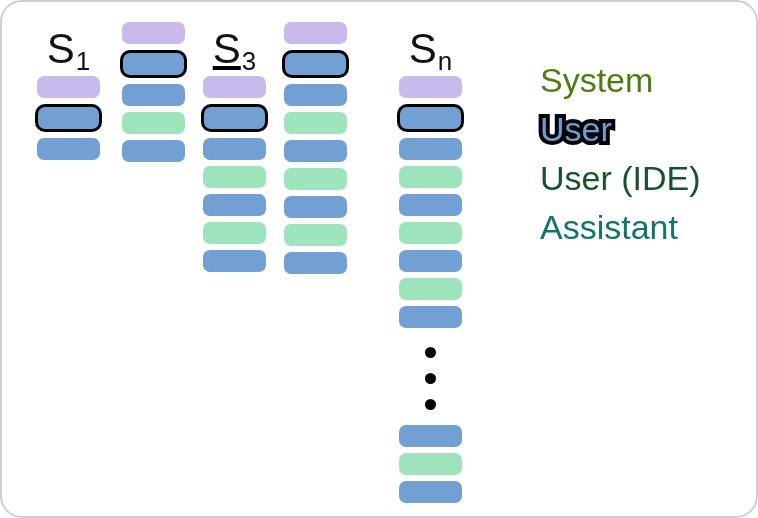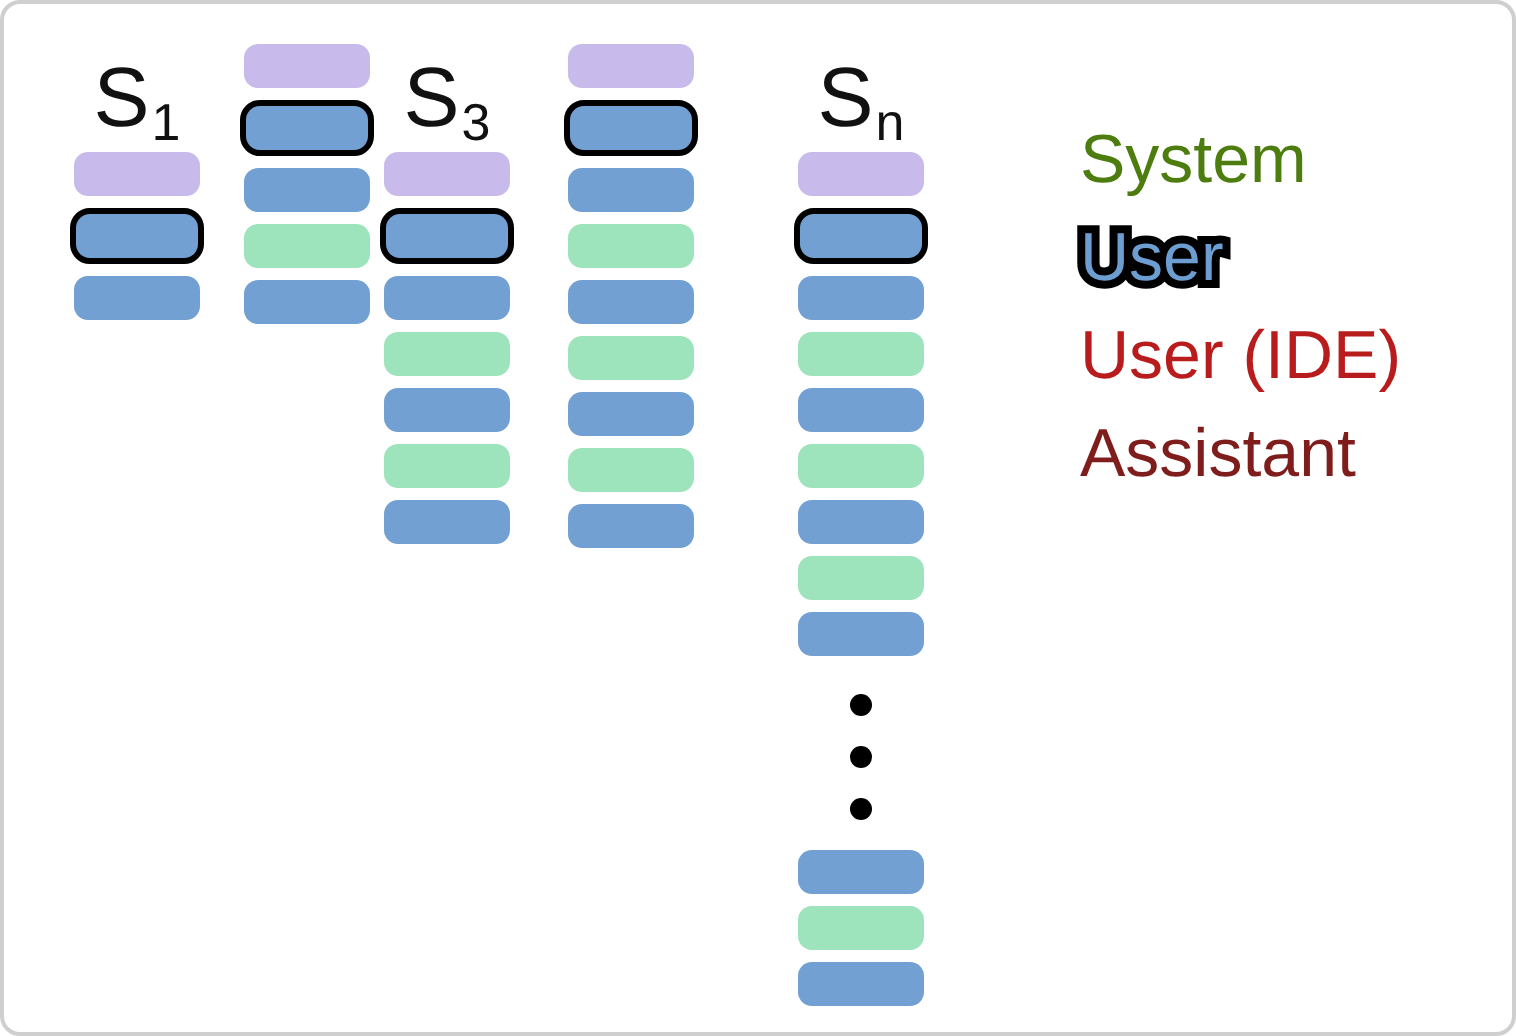--- a/index.html
+++ b/index.html
@@ -8,21 +8,21 @@
     background: #ffffff;
     font-family: "Liberation Sans", sans-serif;
   }
   .frame {
     position: relative;
     width: 758px;
     height: 518px;
     box-sizing: border-box;
     background: #ffffff;
     border: 2px solid #cfcfcf;
-    border-radius: 10px;
+    border-radius: 22px;
     overflow: hidden;
   }
   .columns { position: absolute; inset: 0; }
   .column {
     position: absolute;
     top: 20px;
     width: 63px;
   }
   .col-label {
     height: 54px;
@@ -112,21 +112,21 @@
   <div class="column" style="left: 120px;">
     <div class="blocks">
           <div class="block system"></div>
           <div class="block user"></div>
           <div class="block ide"></div>
           <div class="block assistant"></div>
           <div class="block ide"></div>
         </div>
   </div>
 
-  <div class="column" style="left: 190px;">
+  <div class="column" style="left: 201px; text-decoration: underline;">
     <div class="col-label">
       <span class="base">S</span><span class="sub">3</span>
     </div>
     <div class="blocks">
           <div class="block system"></div>
           <div class="block user"></div>
           <div class="block ide"></div>
           <div class="block assistant"></div>
           <div class="block ide"></div>
           <div class="block assistant"></div>
@@ -171,17 +171,17 @@
           <div class="block assistant"></div>
           <div class="block ide"></div>
         </div>
   </div>
 </div>
   <div class="legend">
   <div class="legend-item" style="color: #4d7c0f;">System</div>
 
   <div class="legend-item"><span class="legend-outlined"><span class="stroke" style="-webkit-text-stroke: 8px rgb(0, 0, 0); color: rgb(0, 0, 0);">User</span><span class="fill" style="color: rgb(109, 158, 209);">User</span></span></div>
 
-  <div class="legend-item" style="color: #b91c1c;">User (IDE)</div>
+  <div class="legend-item" style="color: #14532d;">User (IDE)</div>
 
-  <div class="legend-item" style="color: #7f1d1d;">Assistant</div>
+  <div class="legend-item" style="color: #0f766e;">Assistant</div>
 </div>
 </div>
 
 </body></html>

